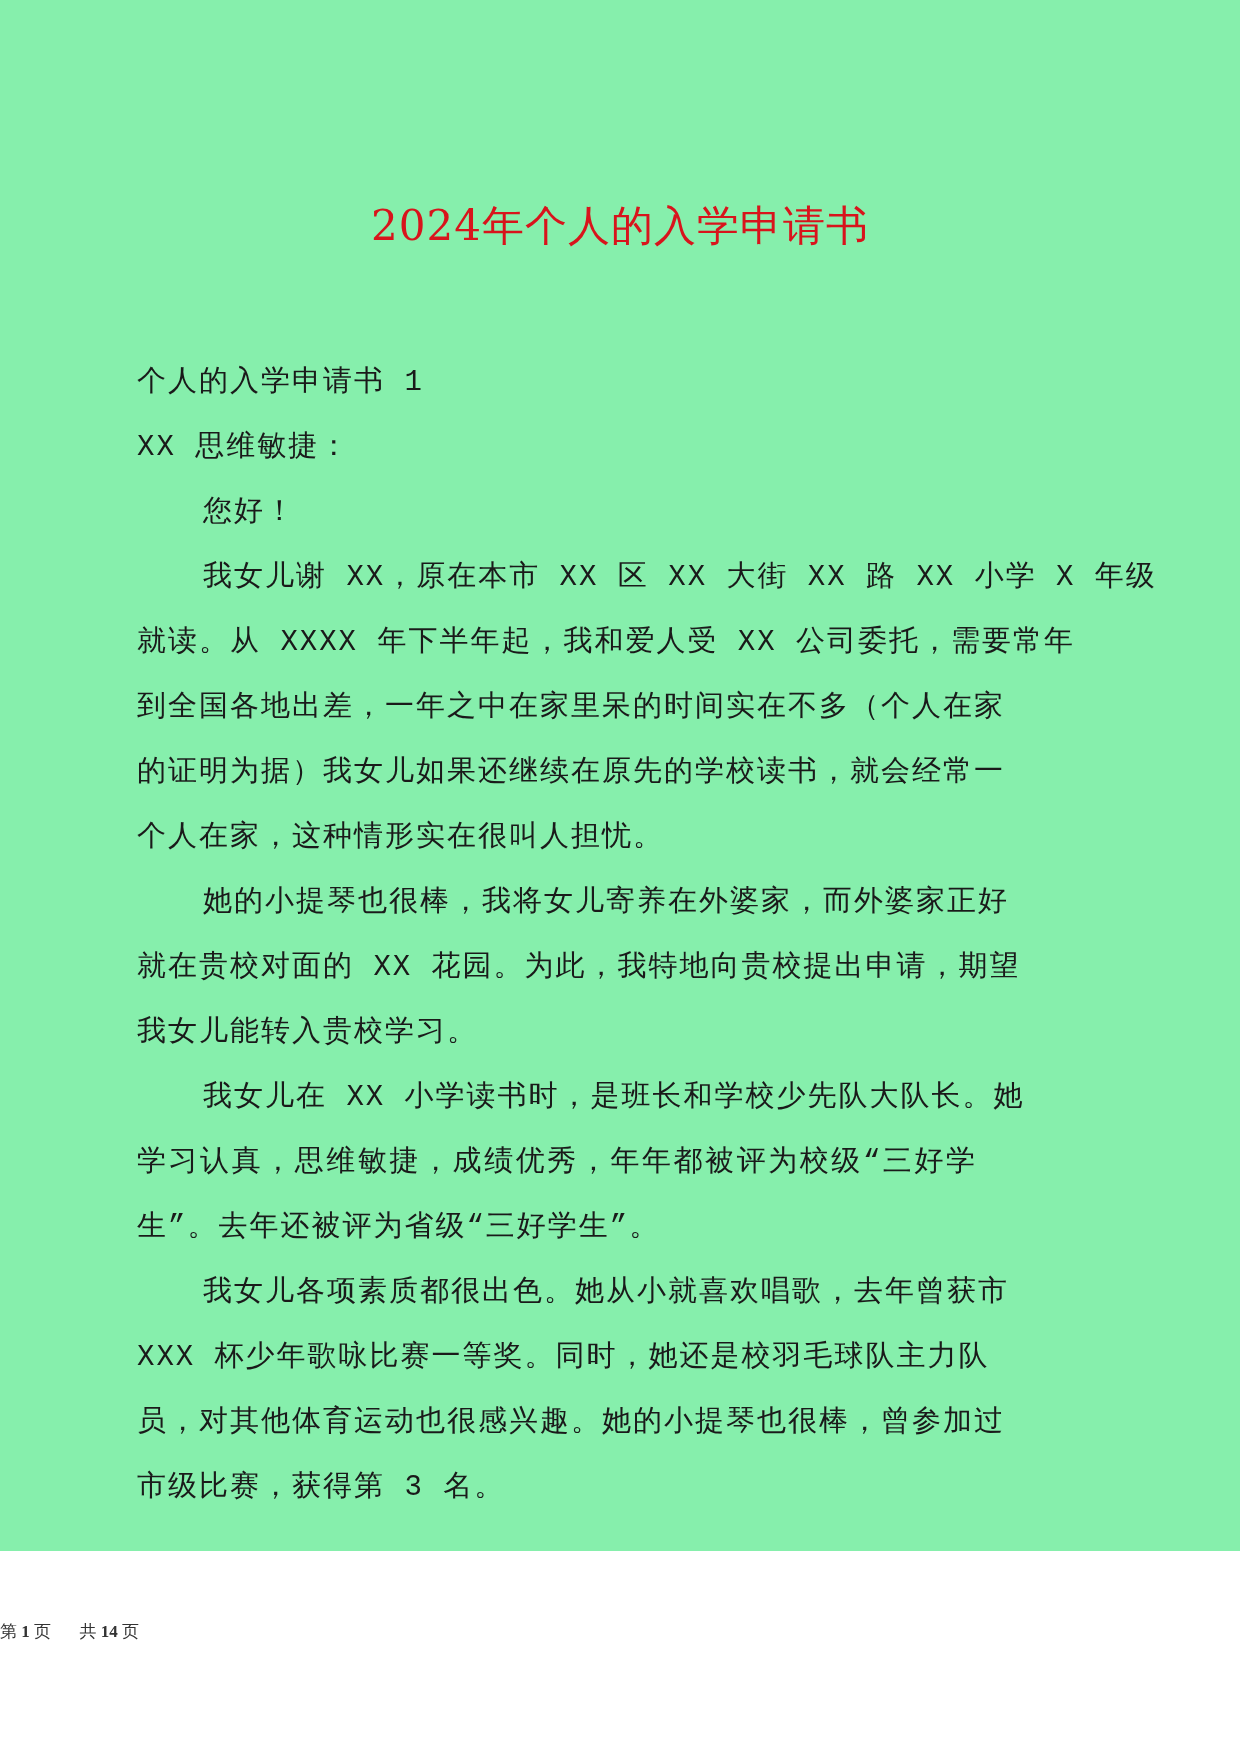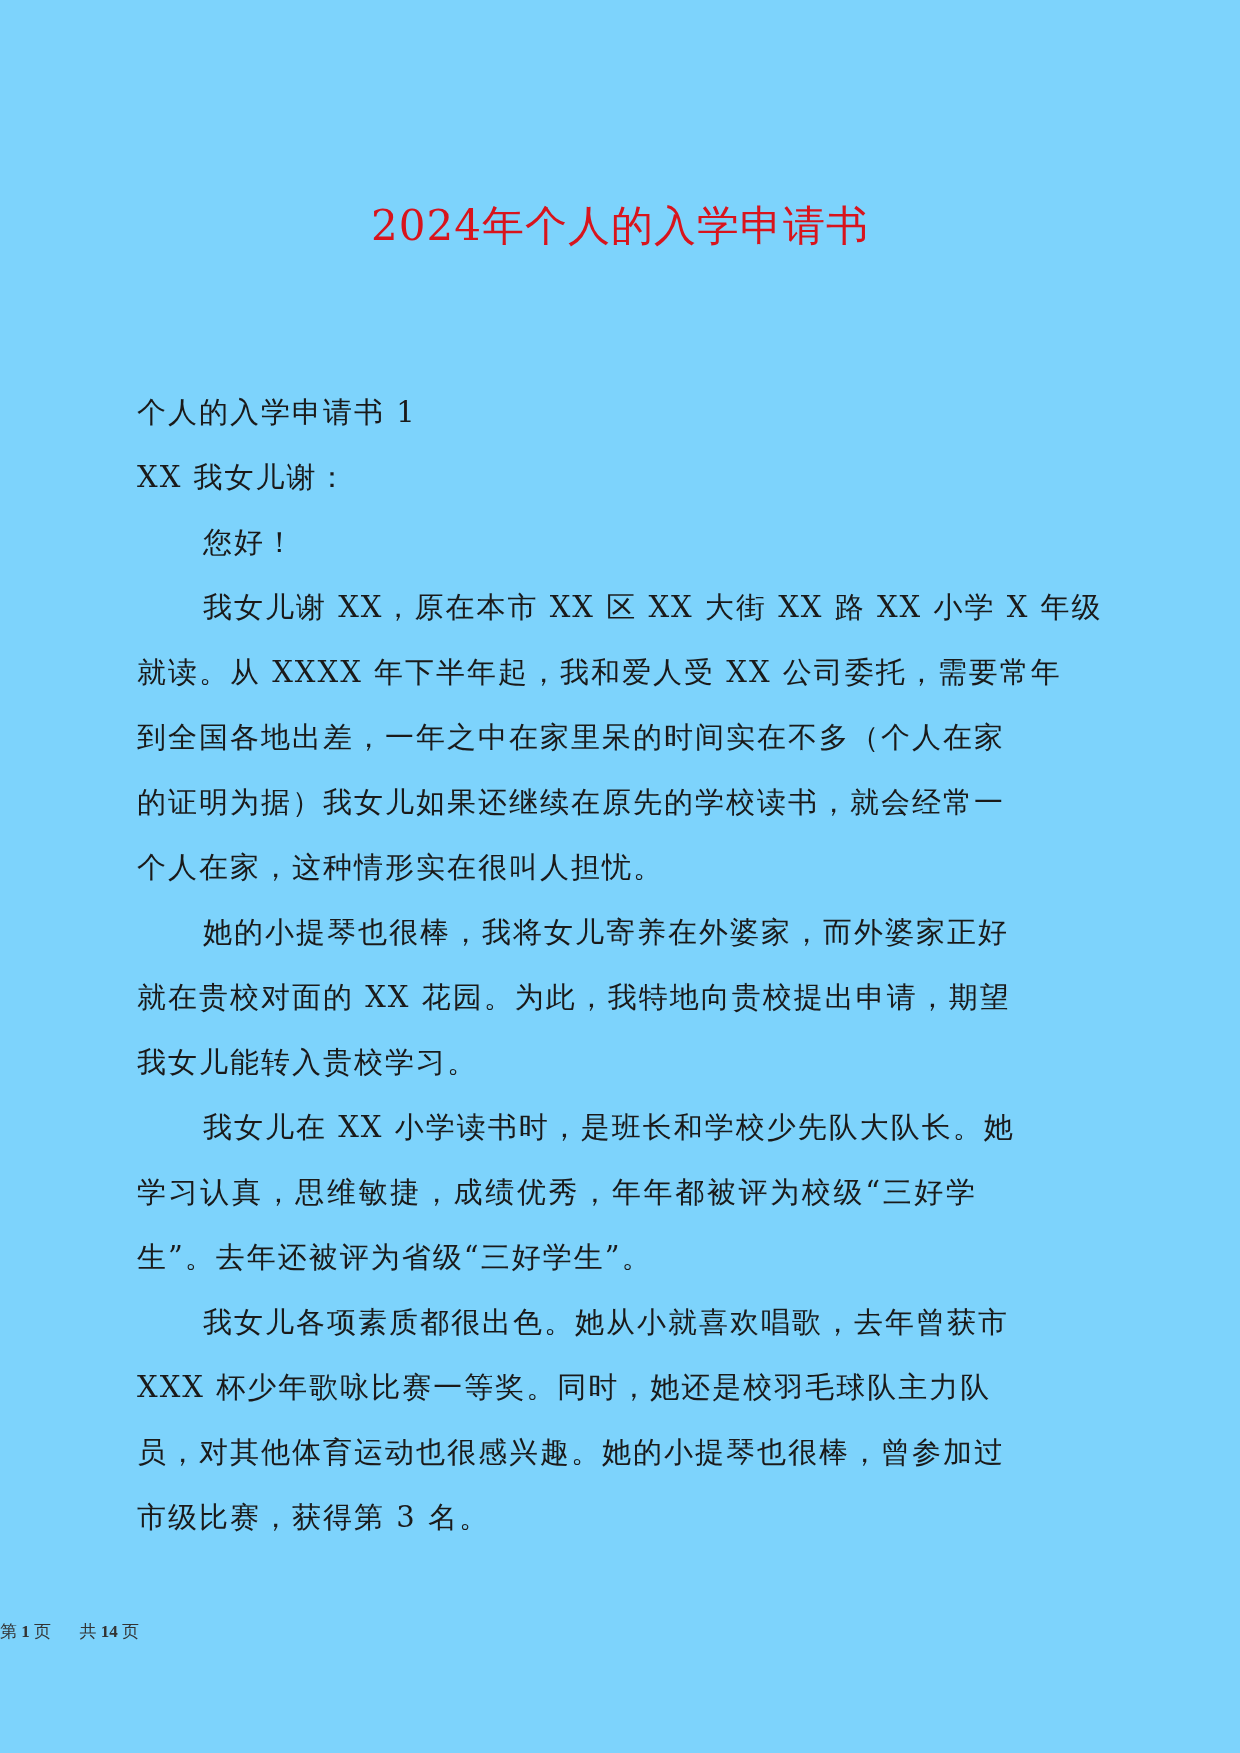--- a/index.html
+++ b/index.html
@@ -12,41 +12,42 @@
       height: 1753px;
       position: relative;
       overflow: hidden;
       font-family: "DejaVu Serif", "Liberation Serif", serif;
       color: #1a1a1a;
     }
     .page {
       position: absolute;
       left: 0; top: 0;
       width: 1240px;
-      height: 1753px;
-      background: #7dd3fc;
+      height: 1551px;
+      background: #86efac;
     }
     .title {
       position: absolute;
       left: 0;
       width: 1240px;
       top: 196px;
       text-align: center;
       font-size: 42px;
       line-height: 60px;
       color: #d8141c;
       letter-spacing: 1px;
       font-family: "DejaVu Serif", "Liberation Serif", serif;
     }
     .body-text {
       position: absolute;
       left: 152px;
       width: 940px;
-      top: 380px;
+      top: 350px;
       font-size: 29px;
+      font-family: Liberation Mono, monospace;
     }
     .line {
       height: 65px;
       line-height: 65px;
       white-space: nowrap;
       text-align: justify;
       text-align-last: justify;
       letter-spacing: 2px;
     }
     .line.last {
@@ -76,21 +77,21 @@
   </style>
 </head>
 <body>
 
 <div class="page">
 
   <div class="title">2024年个人的入学申请书</div>
 
   <div class="body-text" style="left:137px; width:840px;">
     <div class="line left">个人的入学申请书 1</div>
-    <div class="line left">XX 我女儿谢：</div>
+    <div class="line left">XX 思维敏捷：</div>
     <div class="line left indent">您好！</div>
 
     <div>
       <div class="line indent">我女儿谢 XX，原在本市 XX 区 XX 大街 XX 路 XX 小学 X 年级</div>
       <div class="line">就读。从 XXXX 年下半年起，我和爱人受 XX 公司委托，需要常年</div>
       <div class="line">到全国各地出差，一年之中在家里呆的时间实在不多（个人在家</div>
       <div class="line">的证明为据）我女儿如果还继续在原先的学校读书，就会经常一</div>
       <div class="line last">个人在家，这种情形实在很叫人担忧。</div>
     </div>
 

